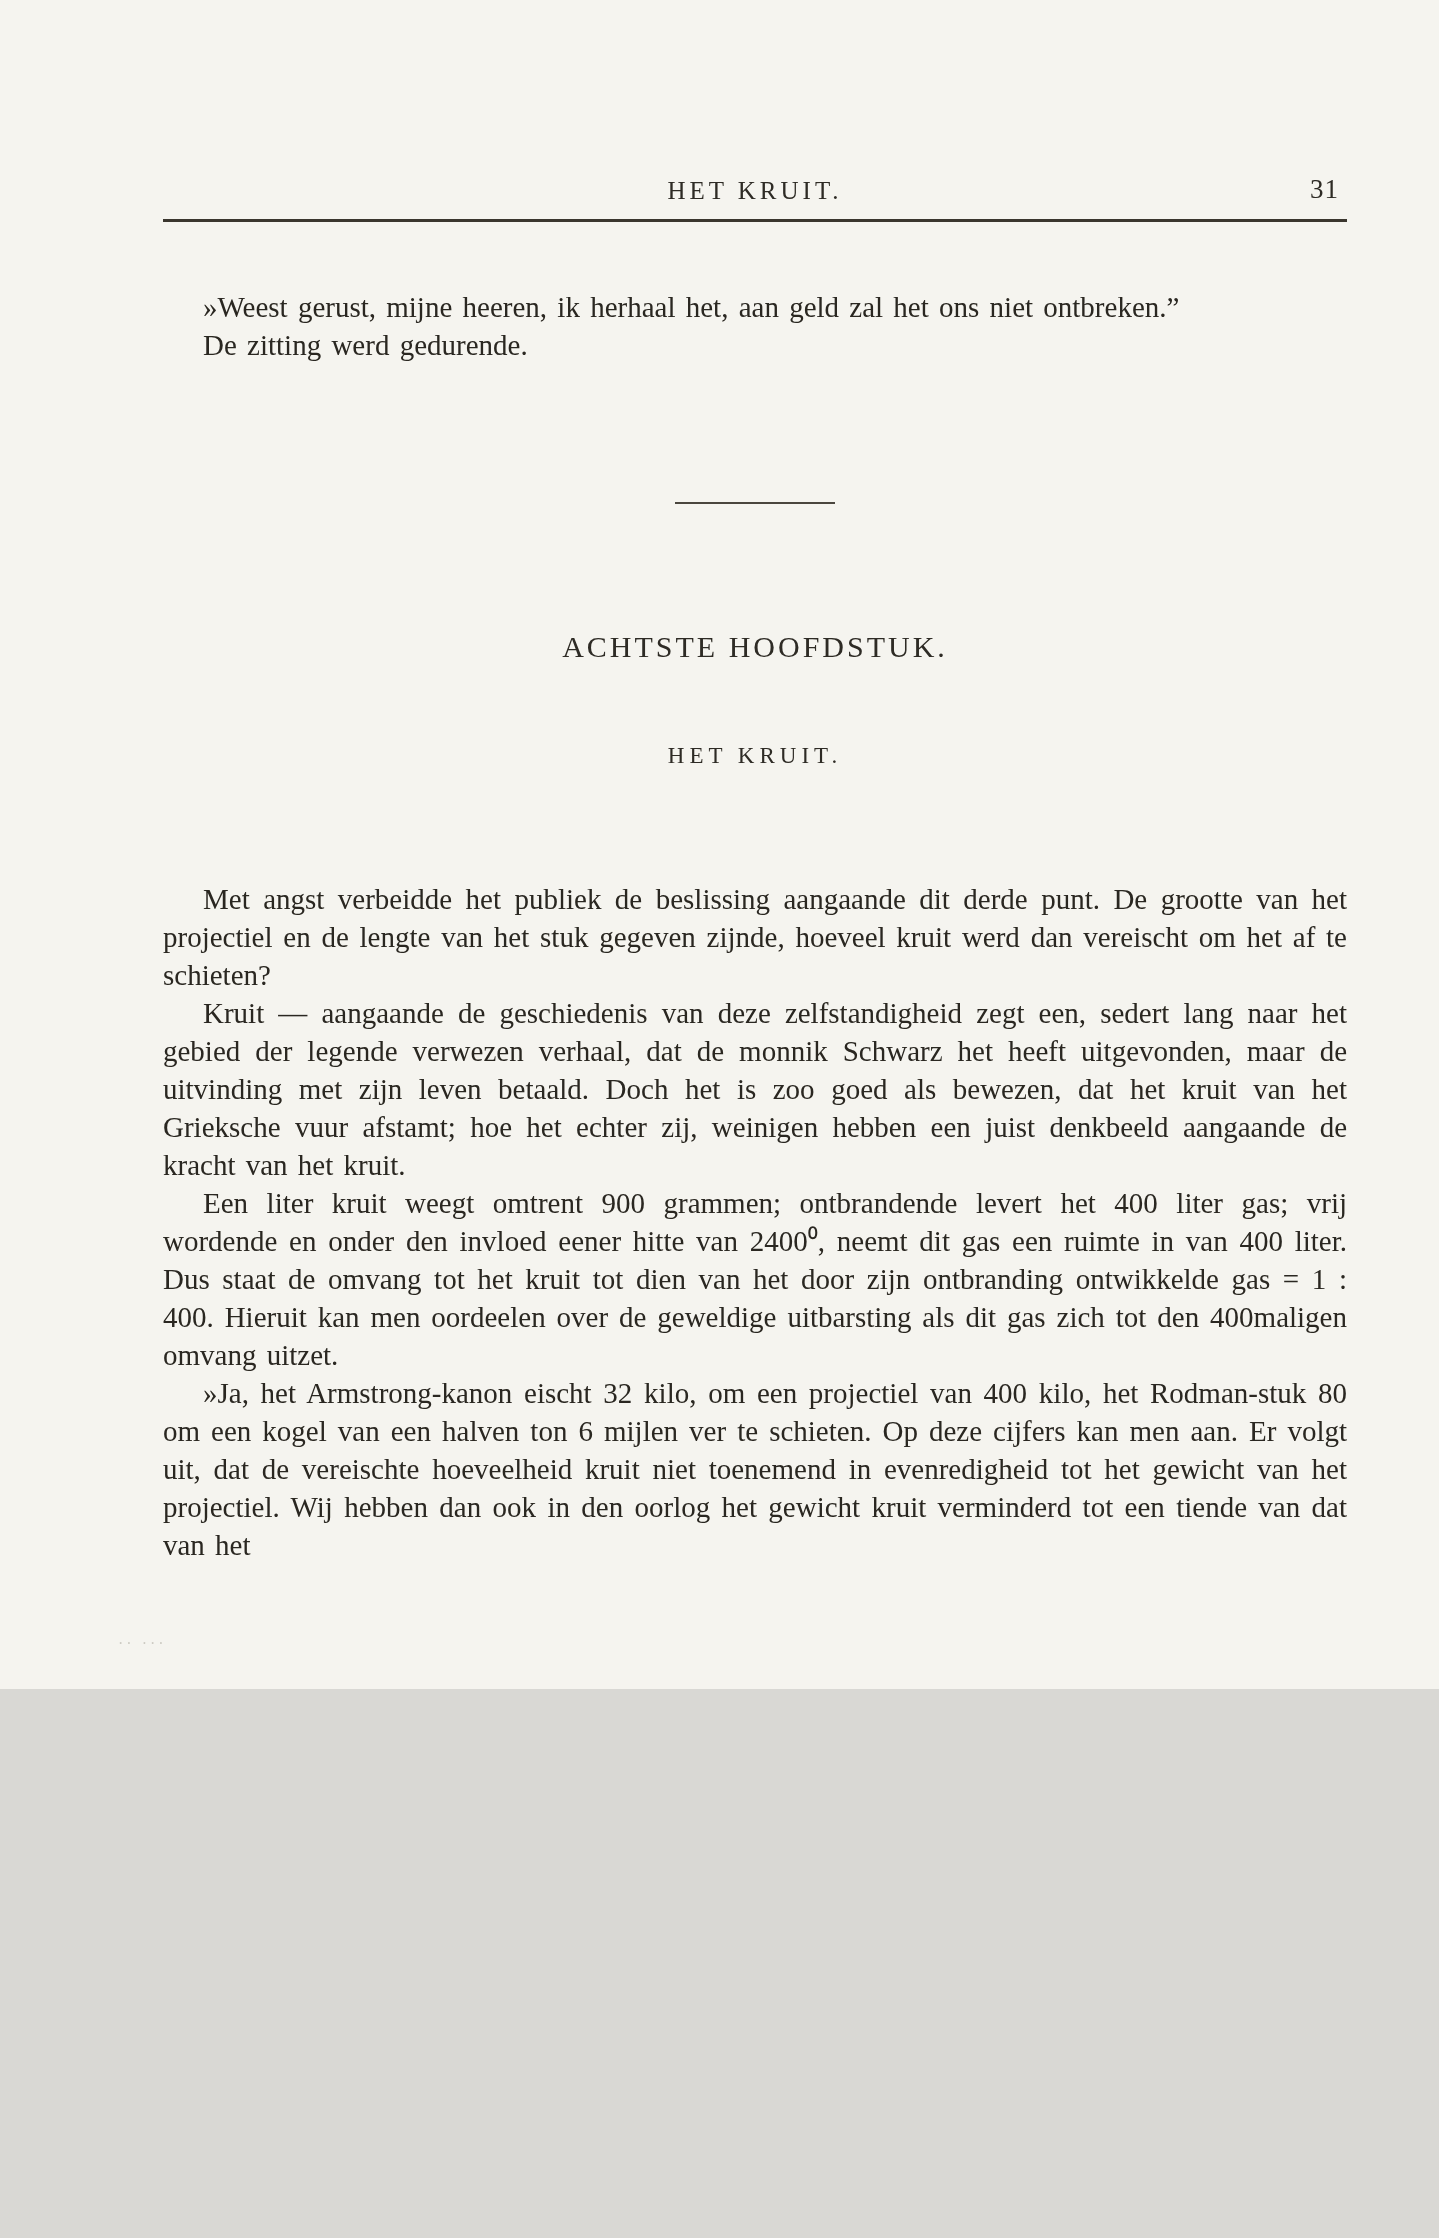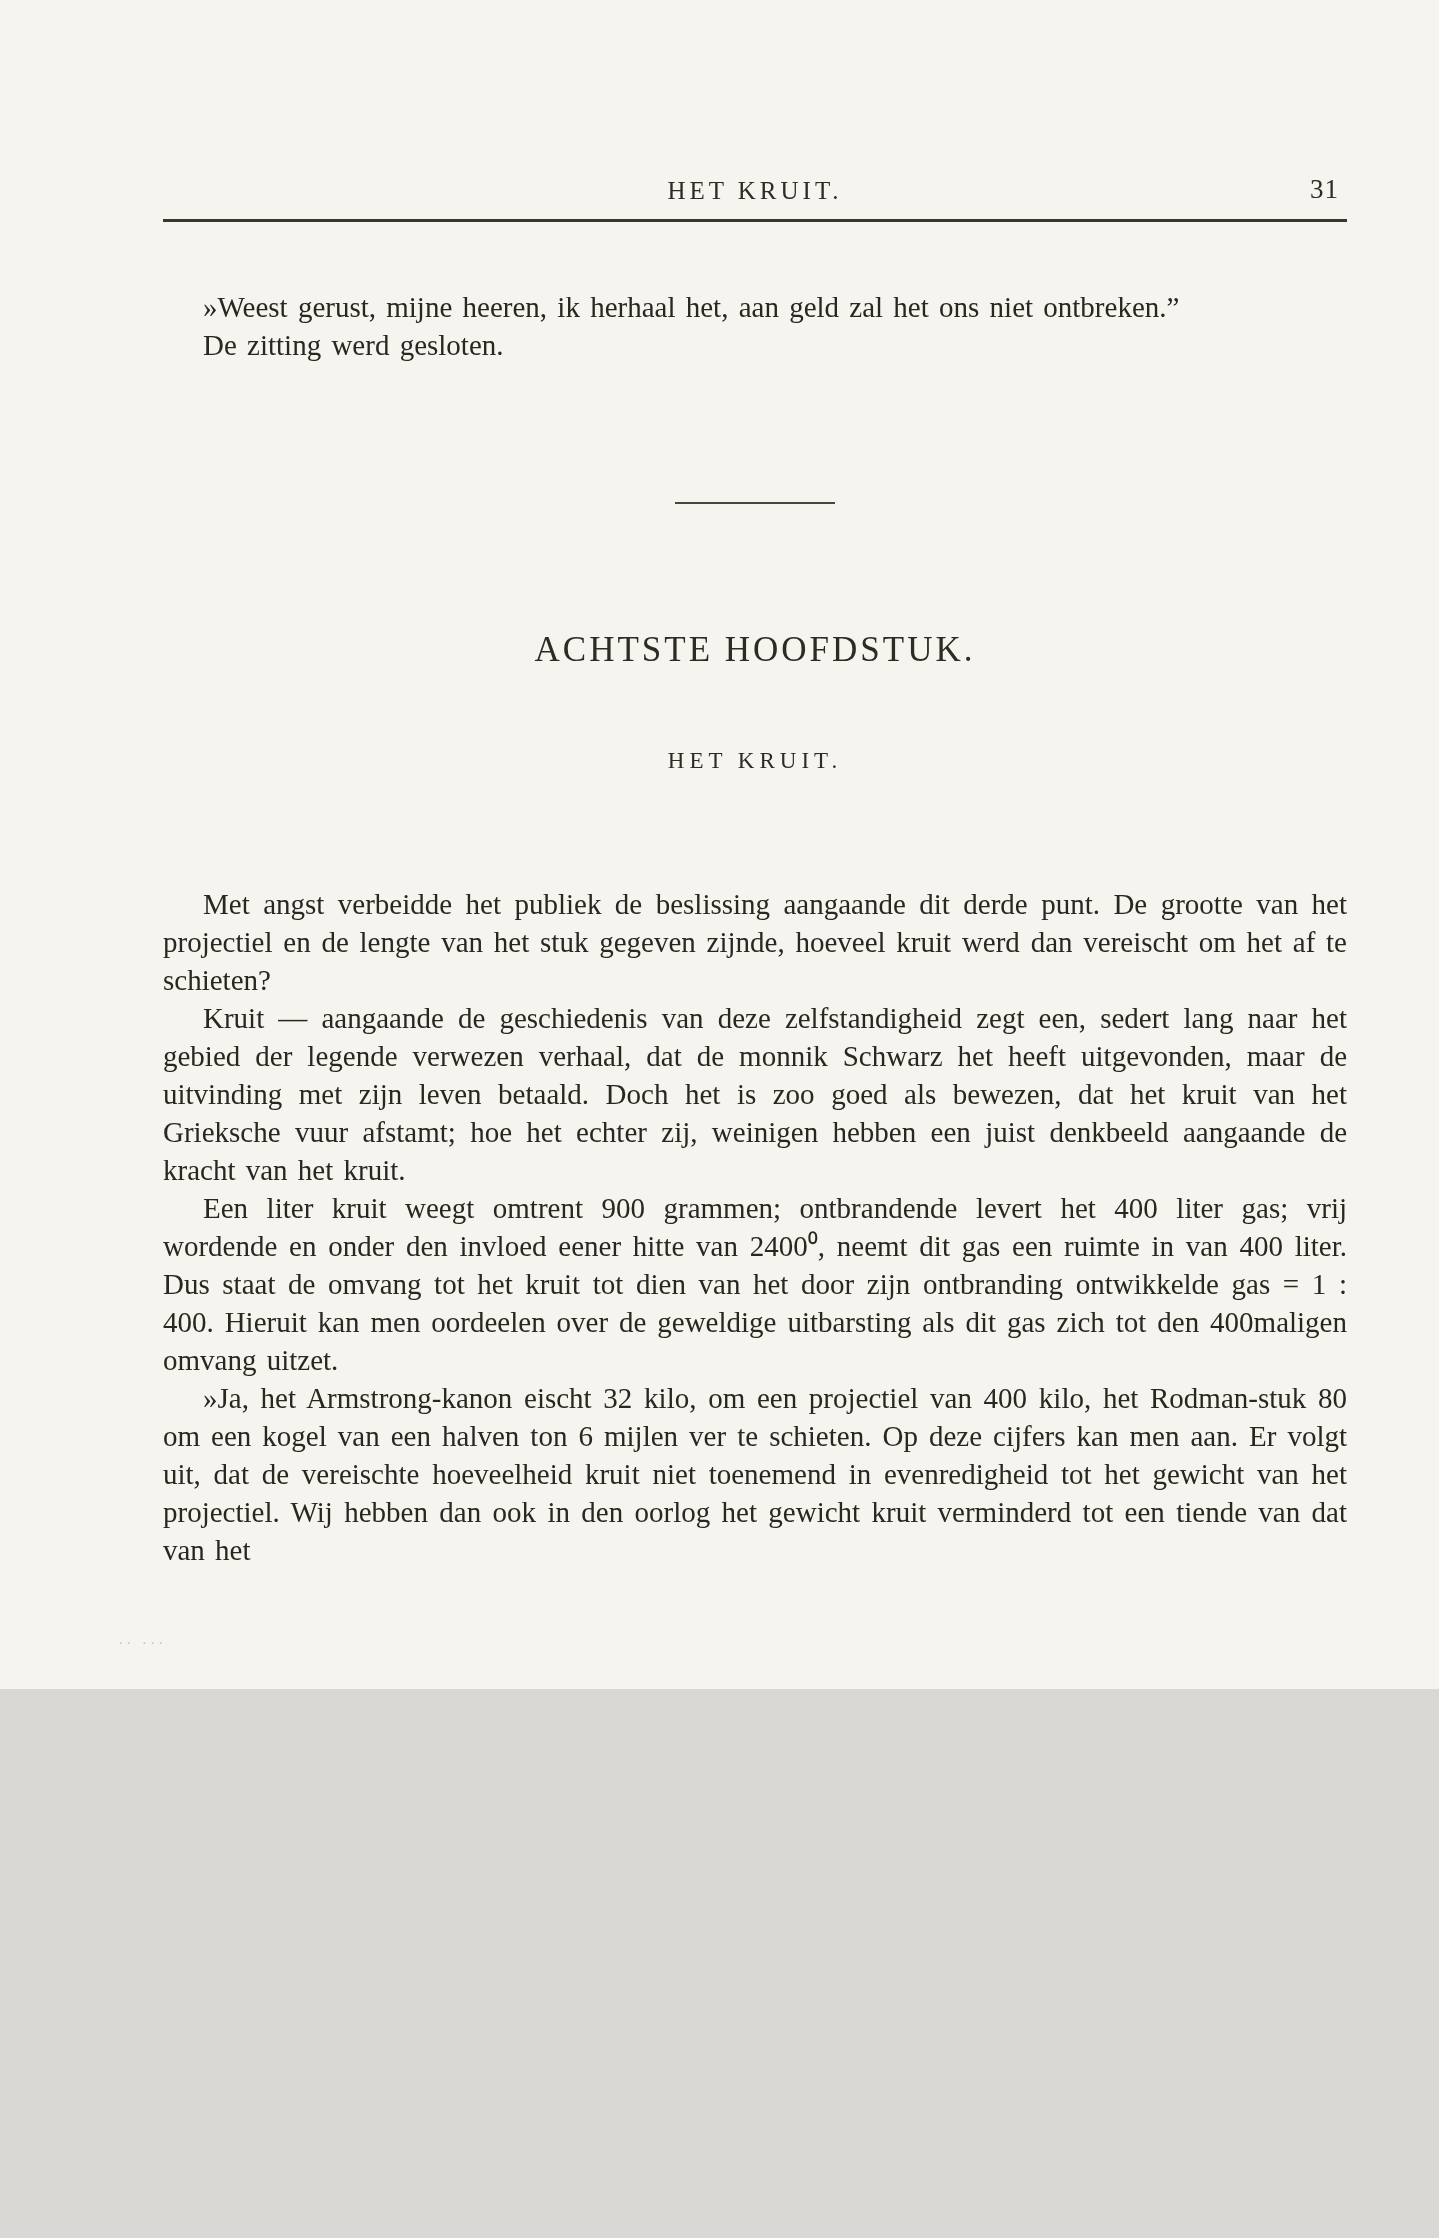--- a/index.html
+++ b/index.html
@@ -52,21 +52,21 @@
     word-spacing: 3px;
   }
   .section-break {
     width: 160px;
     margin: 138px auto 0 auto;
     border-top: 2px solid #4a463e;
   }
   .chapter-title {
     margin: 128px 0 0 0;
     text-align: center;
-    font-size: 35px;
+    font-size: 30px;
     font-weight: normal;
     letter-spacing: 3px;
     line-height: 1;
     color: #2e2b25;
   }
   .chapter-subtitle {
     margin: 82px 0 0 0;
     text-align: center;
     font-size: 23px;
     font-weight: normal;
@@ -96,21 +96,21 @@
 
   <header class="page-header">
     <span class="running-title">HET KRUIT.</span>
     <span class="page-number">31</span>
   </header>
 
   <div class="header-rule"></div>
 
   <section class="intro">
     <p class="para">»Weest gerust, mijne heeren, ik herhaal het, aan geld zal het ons niet ontbreken.”</p>
-    <p class="para">De zitting werd gesloten.</p>
+    <p class="para">De zitting werd gedurende.</p>
   </section>
 
   <div class="section-break"></div>
 
   <h1 class="chapter-title">ACHTSTE HOOFDSTUK.</h1>
 
   <h2 class="chapter-subtitle">HET KRUIT.</h2>
 
   <section class="body-text">
     <p class="para">Met angst verbeidde het publiek de beslissing aangaande dit derde punt. De grootte van het projectiel en de lengte van het stuk gegeven zijnde, hoeveel kruit werd dan vereischt om het af te schieten?</p>

